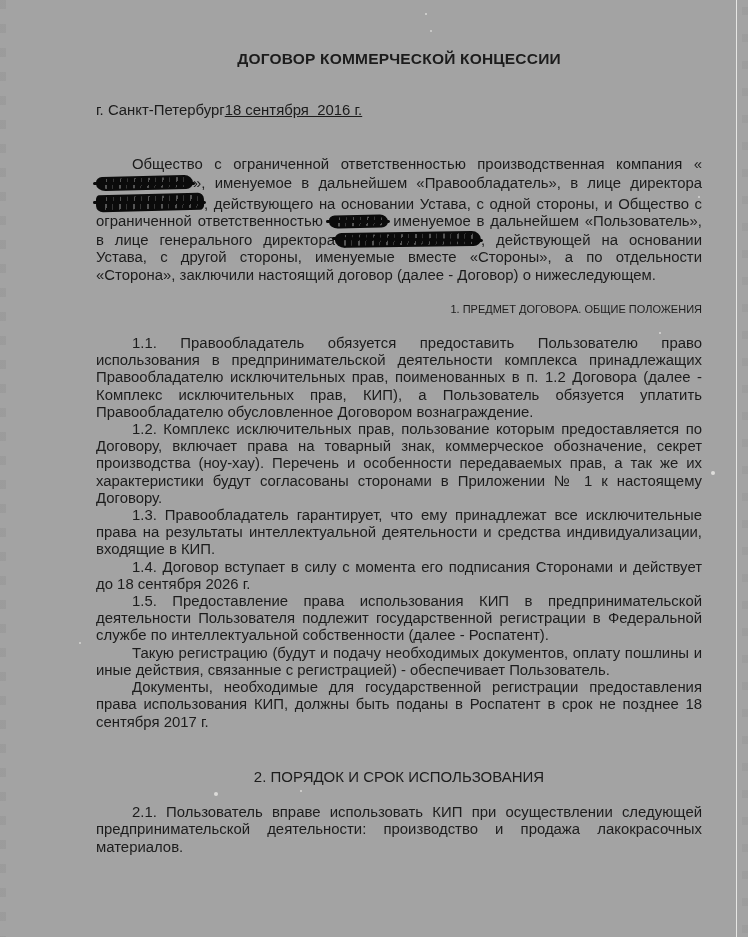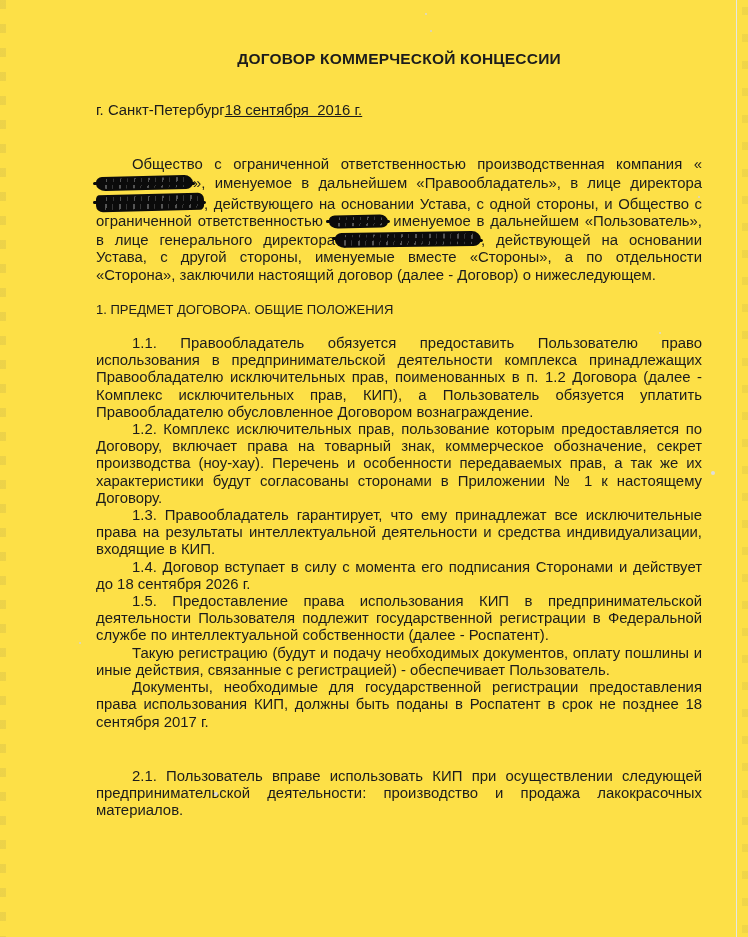--- a/index.html
+++ b/index.html
@@ -1,19 +1,19 @@
 <!DOCTYPE html>
 <html><head>
 <meta charset="utf-8">
 <style>
   html,body{margin:0;padding:0;background:#ffffff;}
   .page{
     position:relative;
     width:748px;height:937px;
-    background:#fde047;
+    background:#a3a3a3;
     color:#1c1c1c;
     font-family:"Liberation Sans", sans-serif;
     font-size:14.9px;
     line-height:17.2px;
     overflow:hidden;
   }
   .title{
     margin:50px 0 0 96px;width:606px;
     text-align:center;
     font-size:15.5px;font-weight:700;letter-spacing:.2px;
@@ -24,22 +24,22 @@
   }
   .date{white-space:pre;text-decoration:underline;}
   .para{
     margin:0 0 0 96px;width:606px;
     text-align:justify;
     text-indent:36px;
   }
   .preamble{margin-top:37px;}
   .h-sec{
     margin:17px 0 17px 96px;width:606px;
-    text-align:left;
-    font-size:13px;font-weight:400;
+    text-align:right;
+    font-size:11px;font-weight:400;
   }
   .h-sec2{
     margin:37px 0 18px 96px;width:606px;
     text-align:center;
     font-size:15px;font-weight:400;
     line-height:18.5px;
   }
   .h-line{display:block;}
   
   .redact{
@@ -106,17 +106,18 @@
 
   <p class="para">1.1. Правообладатель обязуется предоставить Пользователю право использования в предпринимательской деятельности комплекса принадлежащих Правообладателю исключительных прав, поименованных в п. 1.2 Договора (далее - Комплекс исключительных прав, КИП), а Пользователь обязуется уплатить Правообладателю обусловленное Договором вознаграждение.</p>
   <p class="para">1.2. Комплекс исключительных прав, пользование которым предоставляется по Договору, включает права на товарный знак, коммерческое обозначение, секрет производства (ноу-хау). Перечень и особенности передаваемых прав, а так же их характеристики будут согласованы сторонами в Приложении № 1 к настоящему Договору.</p>
   <p class="para">1.3. Правообладатель гарантирует, что ему принадлежат все исключительные права на результаты интеллектуальной деятельности и средства индивидуализации, входящие в КИП.</p>
   <p class="para">1.4. Договор вступает в силу с момента его подписания Сторонами и действует до 18 сентября 2026 г.</p>
   <p class="para">1.5. Предоставление права использования КИП в предпринимательской деятельности Пользователя подлежит государственной регистрации в Федеральной службе по интеллектуальной собственности (далее - Роспатент).</p>
   <p class="para">Такую регистрацию (будут и подачу необходимых документов, оплату пошлины и иные действия, связанные с регистрацией) - обеспечивает Пользователь.</p>
   <p class="para">Документы, необходимые для государственной регистрации предоставления права использования КИП, должны быть поданы в Роспатент в срок не позднее 18 сентября 2017 г.</p>
 
   <div class="h-sec2">
+    <span class="h-line">2. ПОРЯДОК И СРОК ИСПОЛЬЗОВАНИЯ</span>
   </div>
 
   <p class="para">2.1. Пользователь вправе использовать КИП при осуществлении следующей предпринимательской деятельности: производство и продажа лакокрасочных материалов.</p>
 
 </div>
 
 </body></html>

